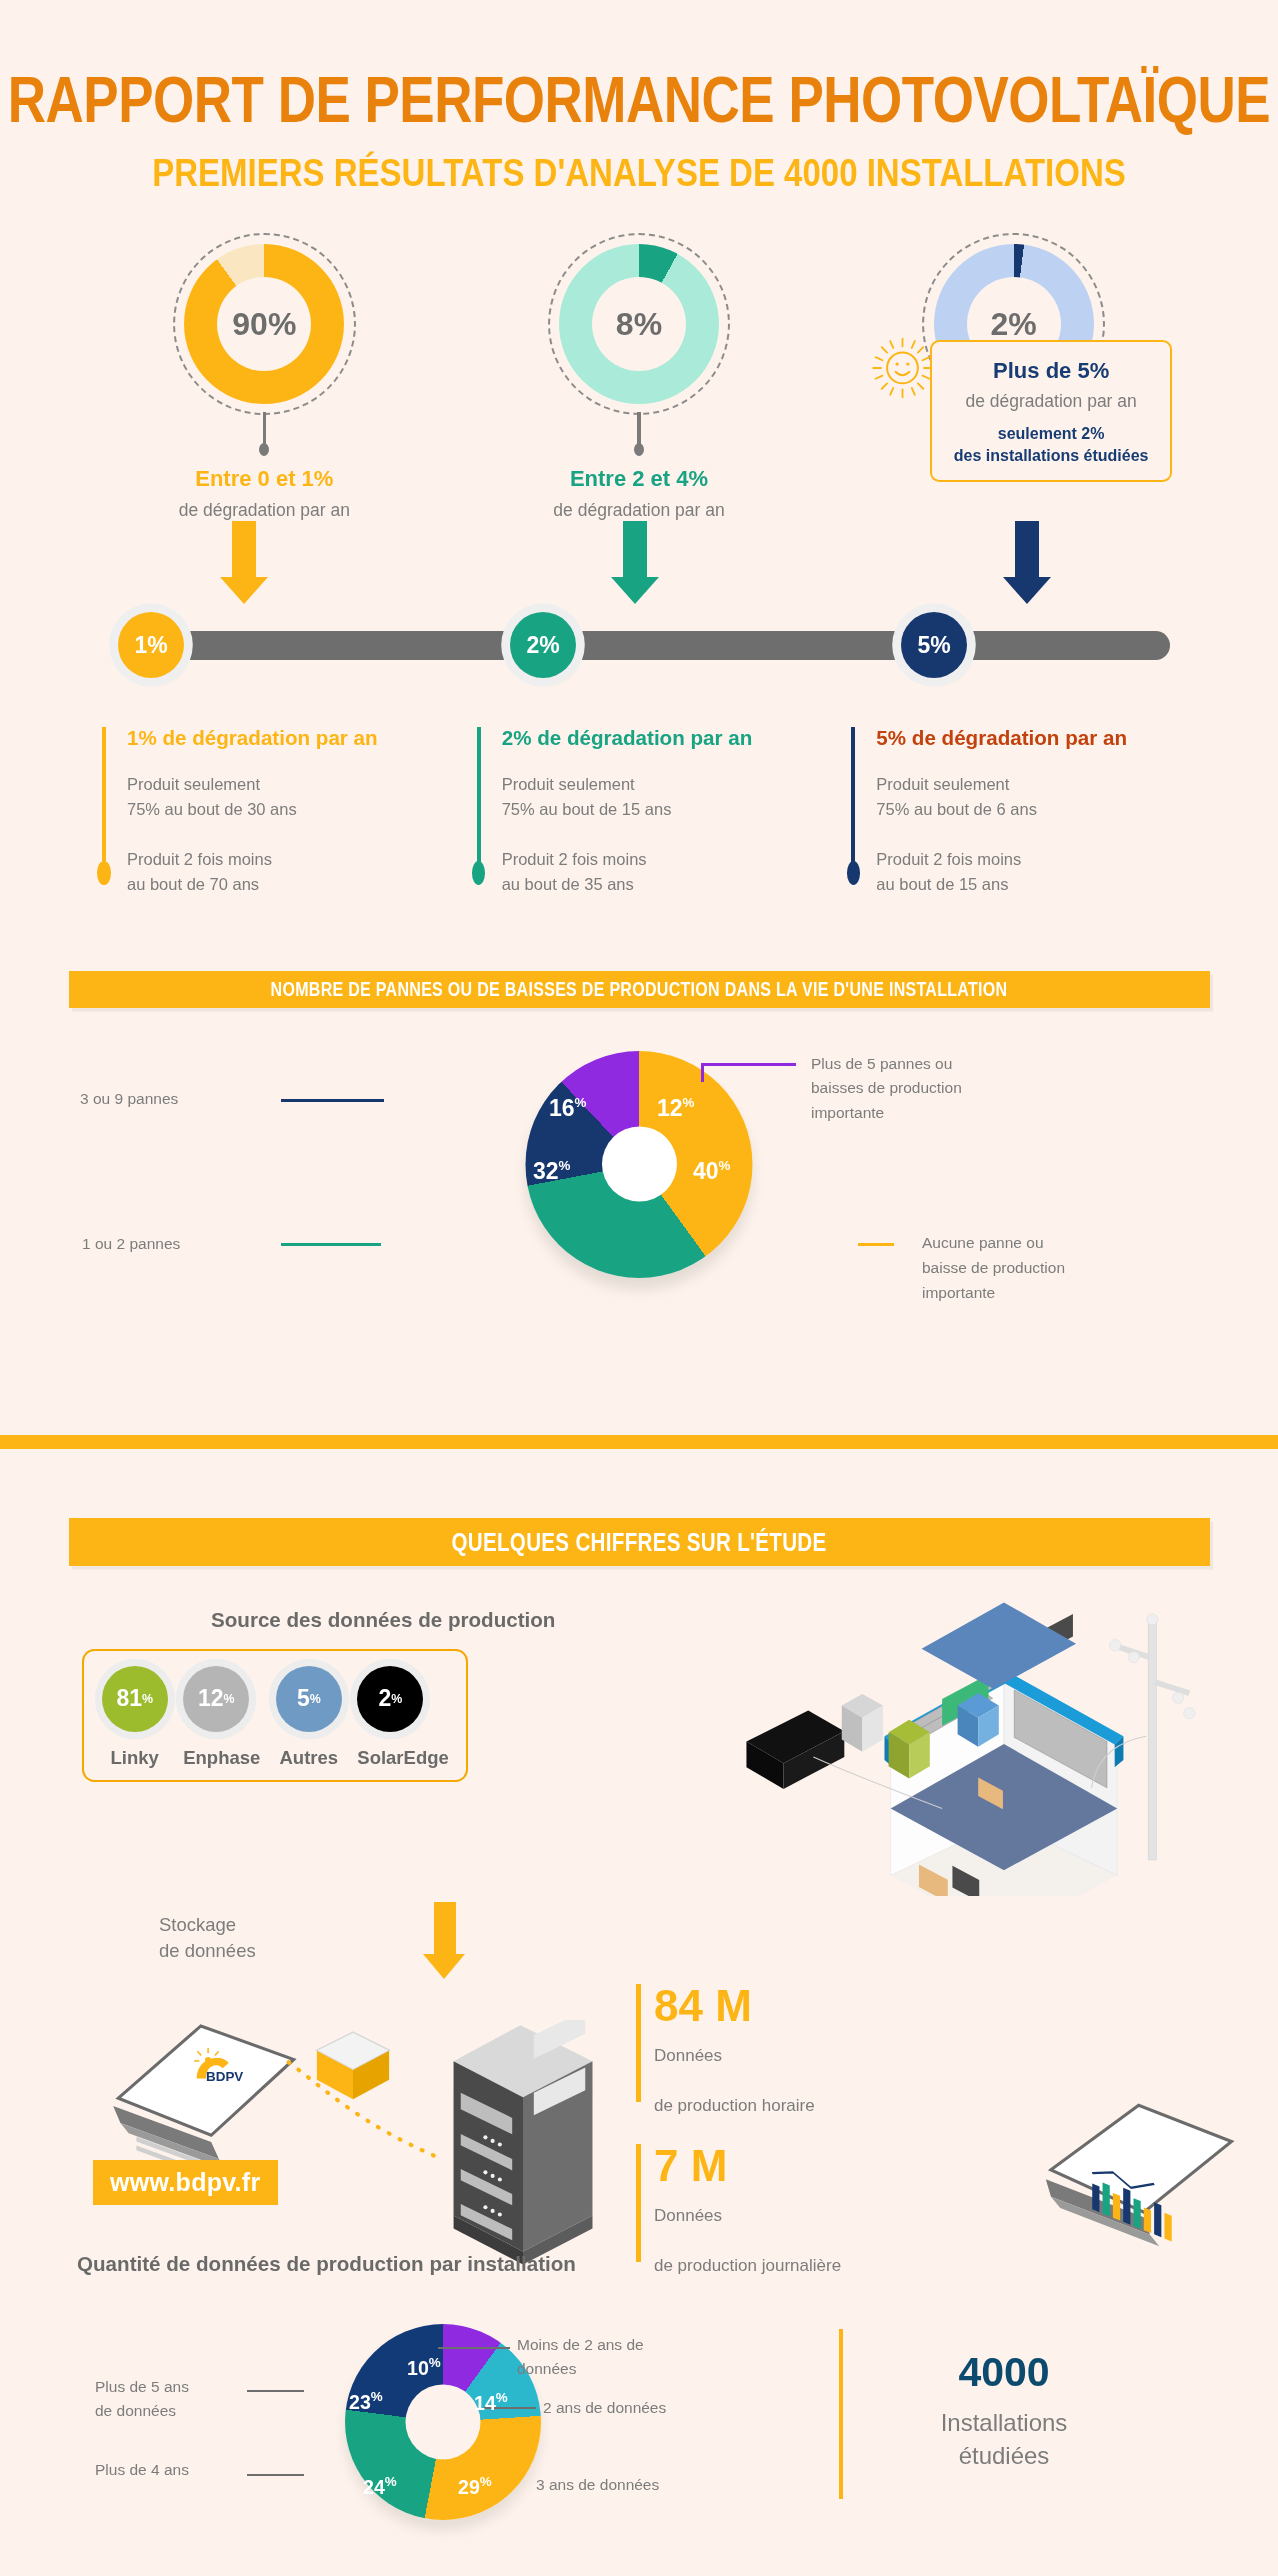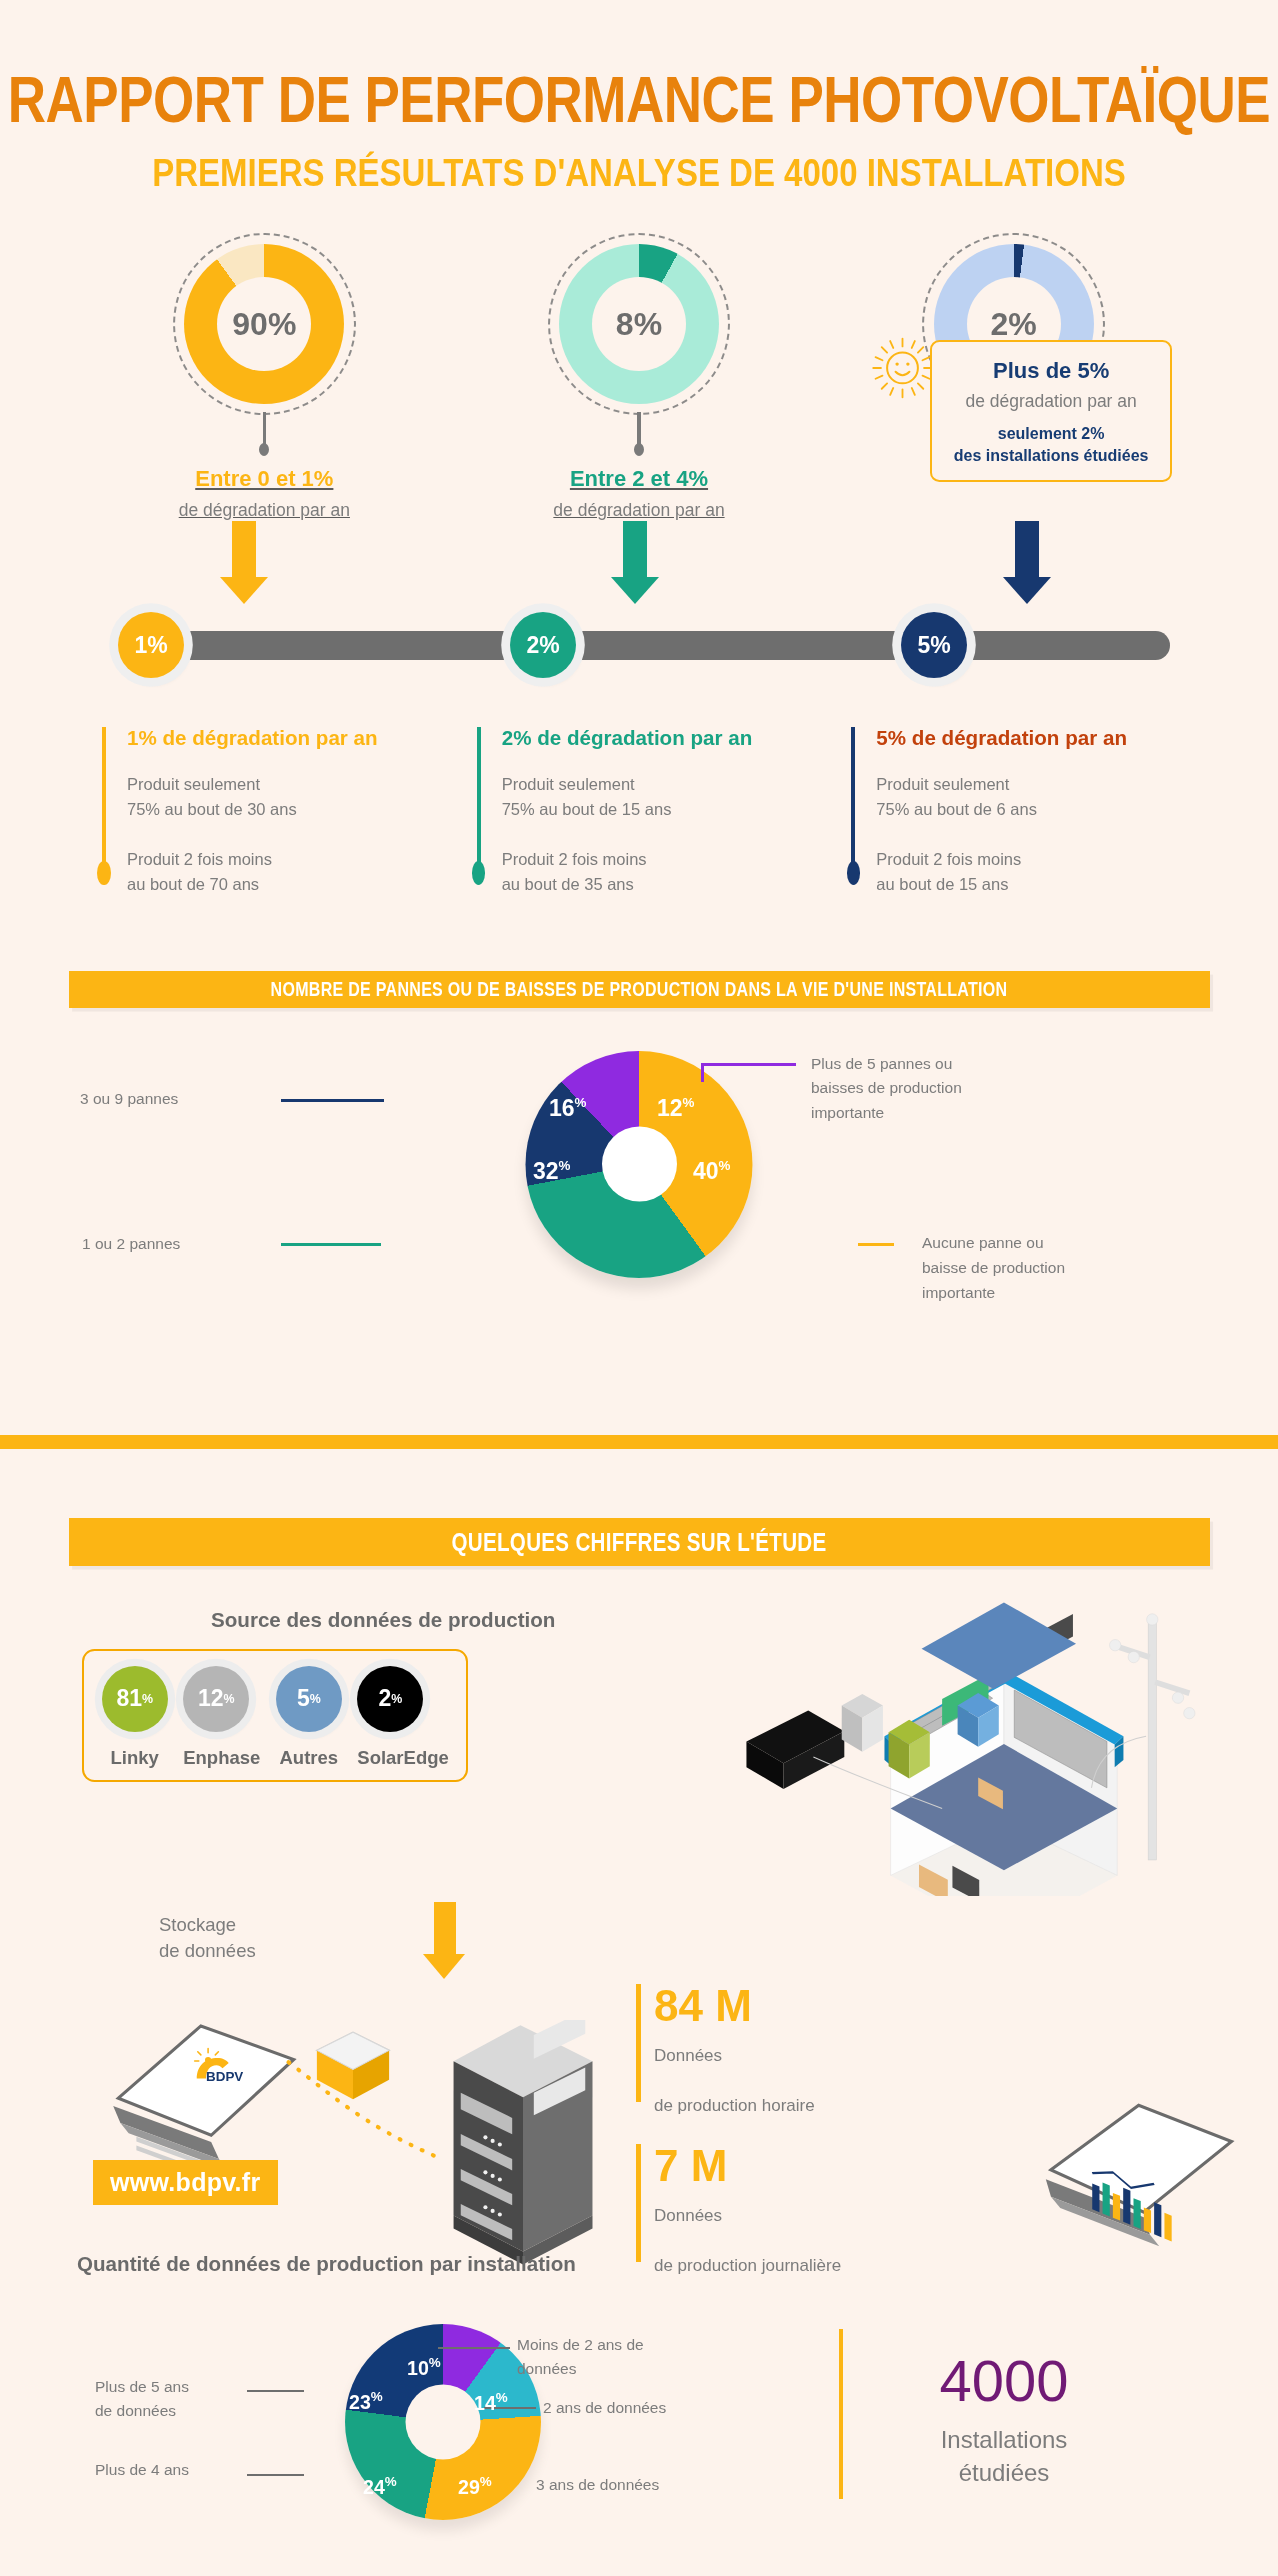--- a/index.html
+++ b/index.html
@@ -34,21 +34,21 @@
   }
   .banner span {
     color: #fff; font-weight: 800; letter-spacing: 0.3px;
     transform: scaleY(1.22); font-family: "Liberation Sans Narrow","Liberation Sans", sans-serif;
   }
   .banner-lg { height: 48px; }
   .banner-lg span { font-size: 20.6px; }
 
   
   .donut-row { display: flex; justify-content: space-around; margin: 56px 77px 0 77px; }
-  .dcol { width: 289px; position: relative; text-align: center; text-decoration: underline; }
+  .dcol { width: 289px; position: relative; text-align: center; }
   .donut-wrap { position: relative; width: 160px; height: 160px; margin: 0 auto; }
   .dashring {
     position: absolute; inset: -11.3px; border-radius: 50%;
     border: 2.6px dashed #7a7a7a; opacity: .85;
   }
   .donut { position: absolute; inset: 0; border-radius: 50%; }
   .donut::after {
     content: ""; position: absolute; inset: 33px; border-radius: 50%; background: #fdf3ec;
   }
   .dlabel {
@@ -579,21 +579,21 @@
     </div>
 
     <div class="leadline" style="left:170px;top:222px;width:57px;background:#6e6e6e"></div>
     <div class="lead" style="left:18px;top:206px;width:155px;text-align:left">
       <span>Plus de 4 ans</span><br>
       
     </div>
 
     <div style="position:absolute;left:762px;top:77px;width:3.6px;height:170px;background:#fcb514"></div>
     <div style="position:absolute;left:824px;top:100px;text-align:center;width:206px">
-      <div style="font-size:58px;font-weight:400;color:#701a75;line-height:1">4000</div>
+      <div style="font-size:41px;font-weight:700;color:#0c4a6e;line-height:1">4000</div>
       <div style="font-size:24px;color:#7c7c7c;margin-top:13.4px;line-height:1.4">
         <span>Installations</span><br>
         <span>étudiées</span>
       </div>
     </div>
   </div>
 
 </div>
 
 

